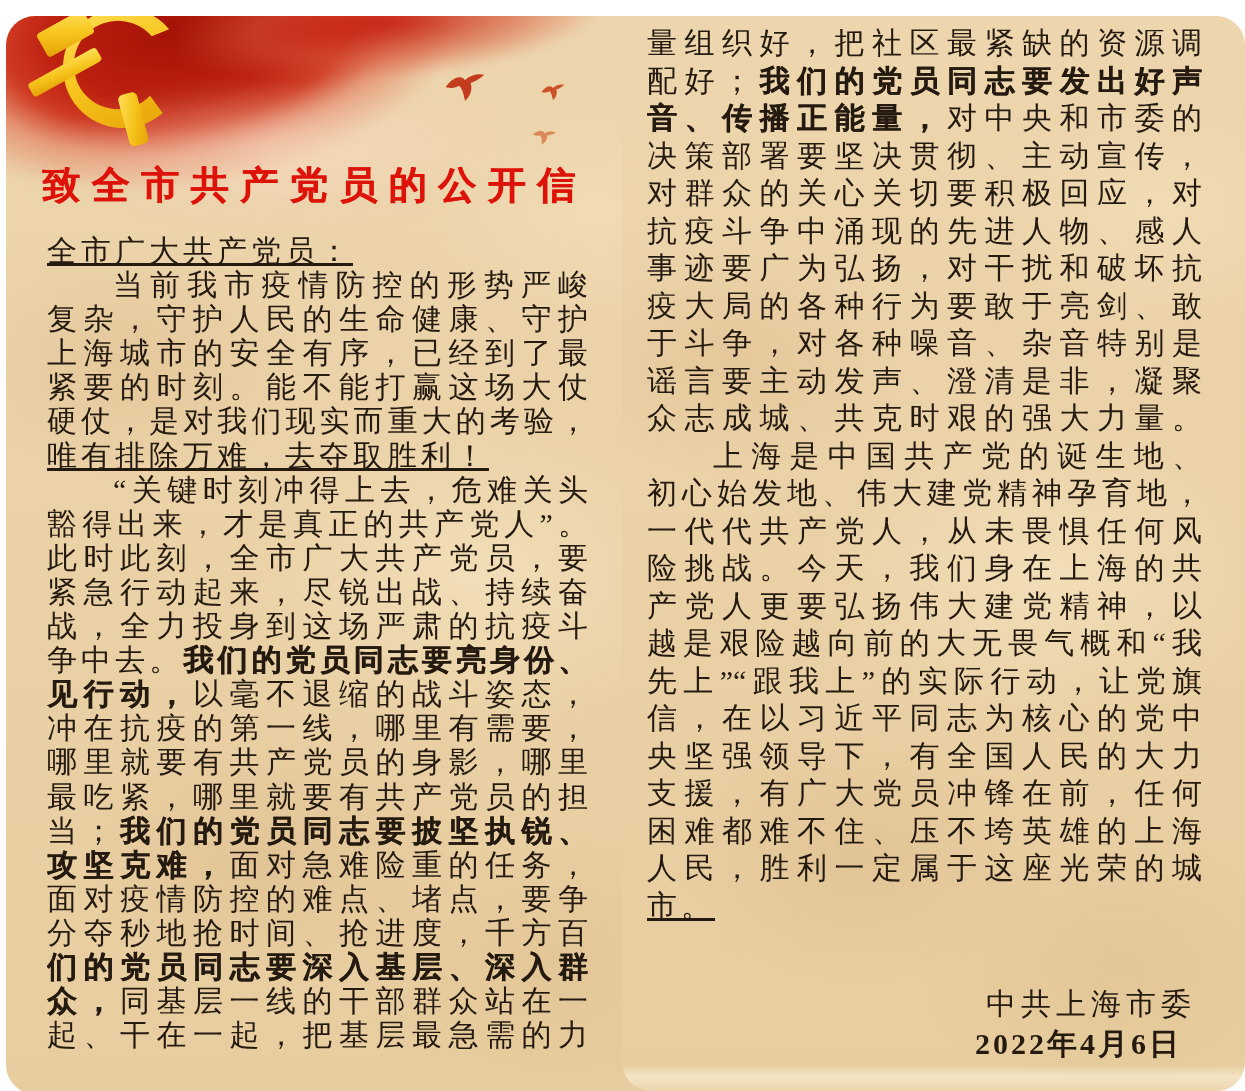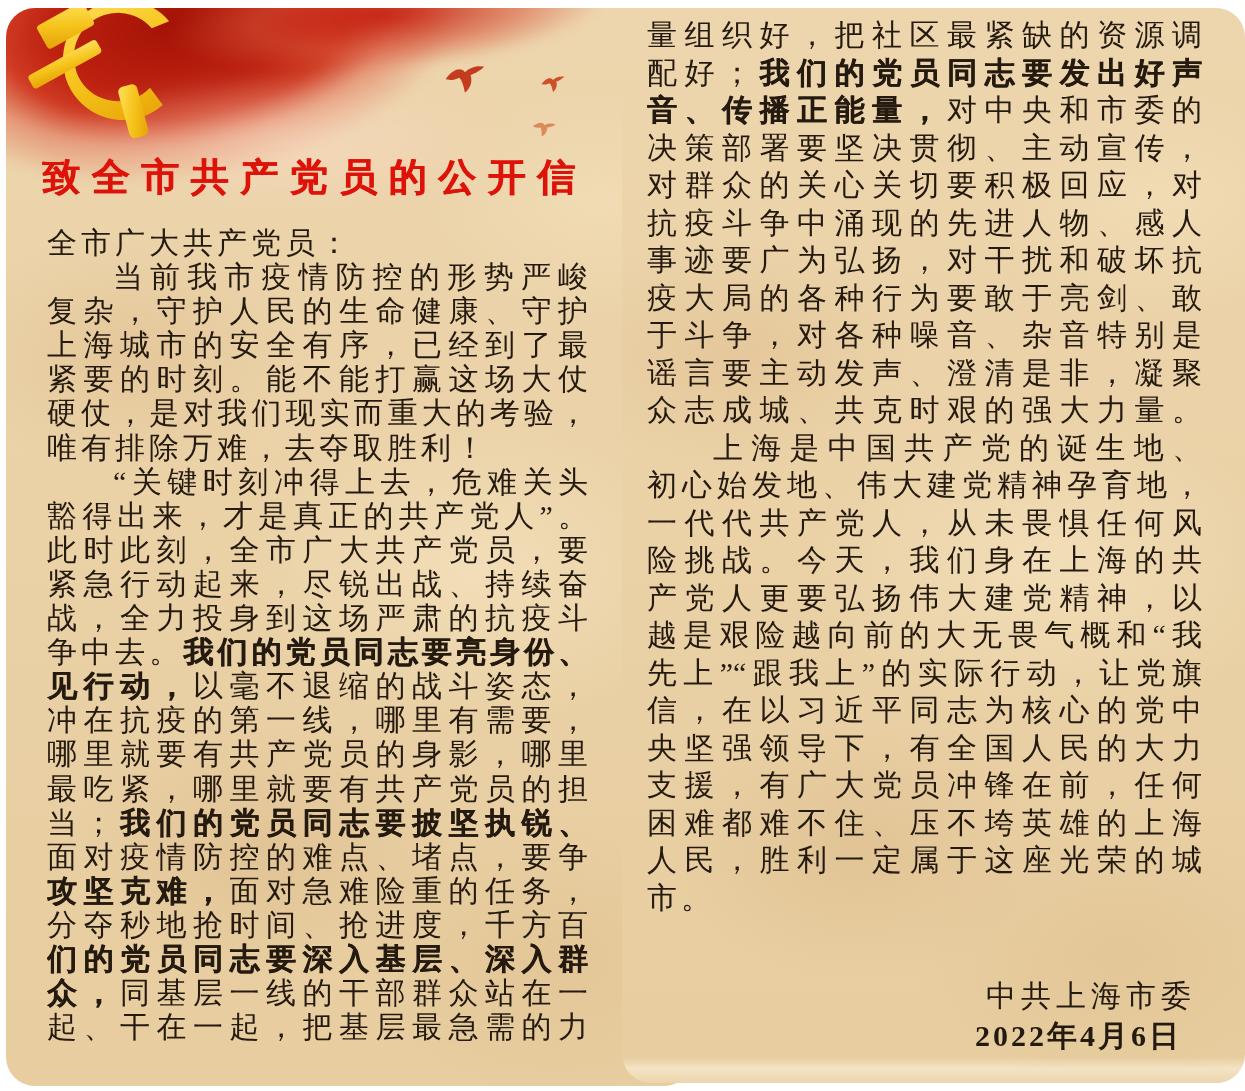--- a/index.html
+++ b/index.html
@@ -3,21 +3,21 @@
 <meta charset="utf-8">
 <style>
   html,body{margin:0;padding:0;}
   body{
     width:1245px;height:1091px;position:relative;background:#ffffff;
     font-family:"Liberation Serif","DejaVu Serif",serif;
     color:#241a10;overflow:hidden;
   }
   .page{position:absolute;inset:0;}
   .panel{
-    position:absolute;top:8px;overflow:hidden;
+    position:absolute;top:16px;overflow:hidden;
     background-color:#ebd3aa;
     background-image:
       radial-gradient(260px 170px at 18% 32%, rgba(213,175,123,0.30), transparent 70%),
       radial-gradient(330px 220px at 68% 52%, rgba(249,234,201,0.50), transparent 72%),
       radial-gradient(280px 190px at 38% 78%, rgba(208,168,118,0.28), transparent 70%),
       radial-gradient(240px 160px at 86% 18%, rgba(246,229,192,0.45), transparent 70%),
       radial-gradient(300px 200px at 80% 88%, rgba(214,176,126,0.25), transparent 70%),
       linear-gradient(#edd5ad,#e7cd9f);
     border-radius: 29px;
   }
@@ -61,21 +61,21 @@
   .col{position:absolute;font-size:30px;}
   .col .line{
     display:block;text-align:justify;text-align-last:justify;text-justify:inter-character;
     overflow:hidden;white-space:nowrap;
   }
   .leftcol{left:41px;top:218px;width:541px;}
   .leftcol .line{height:34.1px;line-height:34.1px;}
   .rightcol{left:25px;top:8px;width:555px;}
   .rightcol .line{height:37.5px;line-height:37.5px;}
   .col .line.indent{padding-left:66px;}
-  .col .line.short{text-align:left;text-align-last:auto;letter-spacing:4px;}
+  .col .line.short{text-align:left;text-align-last:auto;letter-spacing:4px;text-decoration:underline;}
   .col b{font-weight:bold;text-shadow:0.6px 0 0 currentColor;}
 
   
   .sig-block{position:absolute;left:25px;top:968px;width:555px;font-size:30px;}
   .sig-line{display:block;text-align:right;line-height:40px;height:40px;letter-spacing:5px;padding-right:6px;}
   .date-line{display:block;text-align:right;line-height:40px;height:40px;letter-spacing:3px;padding-right:20px;margin-top:0px;font-weight:bold;}
 </style>
 </head>
 <body>
 
@@ -127,22 +127,22 @@
         <div class="line"><span>豁得出来，才是真正的共产党人”。</span></div>
         <div class="line"><span>此时此刻，全市广大共产党员，要</span></div>
         <div class="line"><span>紧急行动起来，尽锐出战、持续奋</span></div>
         <div class="line"><span>战，全力投身到这场严肃的抗疫斗</span></div>
         <div class="line"><span>争中去。</span><b>我们的党员同志要亮身份、</b></div>
         <div class="line"><b>见行动，</b><span>以毫不退缩的战斗姿态，</span></div>
         <div class="line"><span>冲在抗疫的第一线，哪里有需要，</span></div>
         <div class="line"><span>哪里就要有共产党员的身影，哪里</span></div>
         <div class="line"><span>最吃紧，哪里就要有共产党员的担</span></div>
         <div class="line"><span>当；</span><b>我们的党员同志要披坚执锐、</b></div>
+        <div class="line"><b>攻坚克难，</b><span>面对急难险重的任务，</span></div>
         <div class="line"><span>面对疫情防控的难点、堵点，要争</span></div>
-        <div class="line"><b>攻坚克难，</b><span>面对急难险重的任务，</span></div>
         <div class="line"><span>分夺秒地抢时间、抢进度，千方百</span></div>
         <div class="line"><b>们的党员同志要深入基层、深入群</b></div>
         <div class="line"><b>众，</b><span>同基层一线的干部群众站在一</span></div>
         <div class="line"><span>起、干在一起，把基层最急需的力</span></div>
       </div>
   </section>
 
   <section class="panel right">
     <div class="col rightcol">
         <div class="line"><span>量组织好，把社区最紧缺的资源调</span></div>

